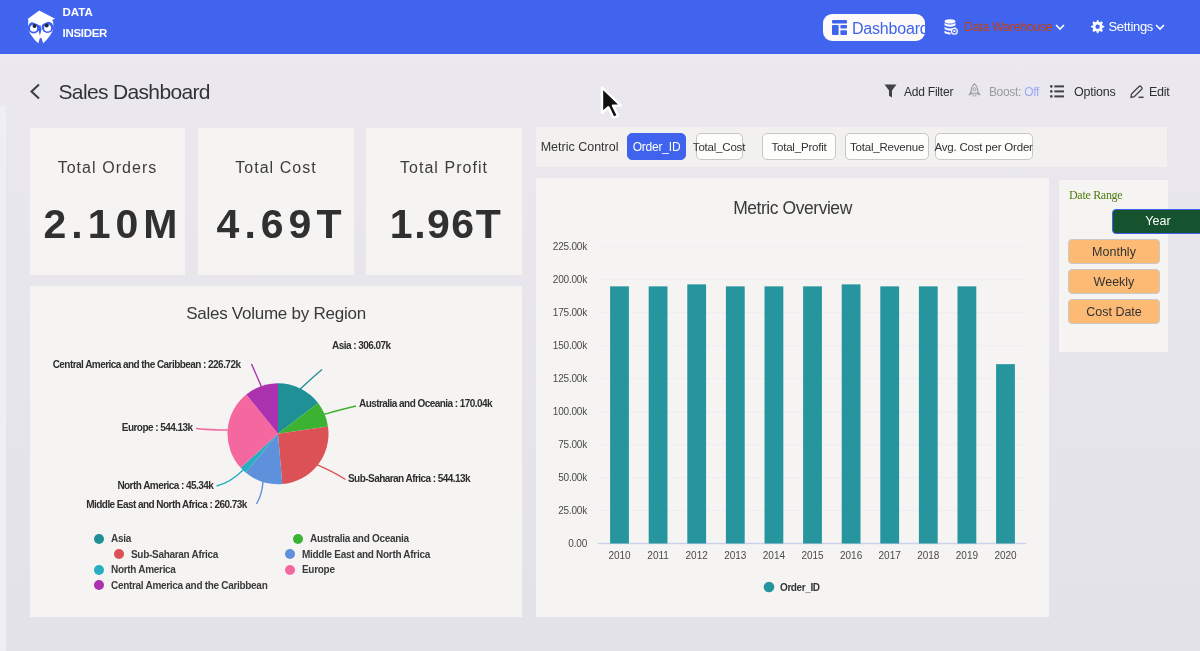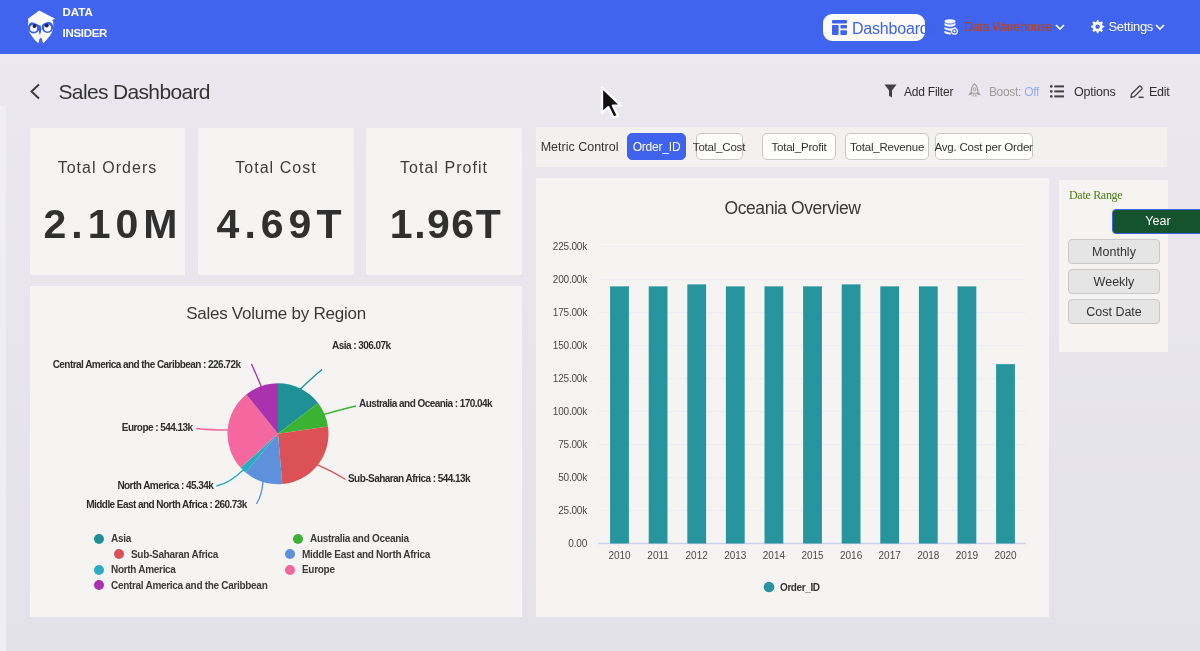--- a/index.html
+++ b/index.html
@@ -5,21 +5,21 @@
 html,body { width:1200px; height:651px; overflow:hidden; }
 body { font-family:"Liberation Sans",sans-serif; background:linear-gradient(#ebe9ef, #e4e2e9); position:relative; }
 .abs { position:absolute; }
 .card { position:absolute; background:#f5f4f2; }
 .kpi-t { font-size:16px; color:#3c3c3c; letter-spacing:1.05px; }
 .kpi-v { font-size:41px; font-weight:bold; color:#303030; letter-spacing:5px; padding-left:7px; }
 .pilbl { position:absolute; font-size:10px; font-weight:bold; color:#2e2e2e; white-space:nowrap; letter-spacing:-0.55px; }
 .lgd { position:absolute; display:flex; align-items:center; font-size:10px; font-weight:bold; color:#3b3b3b; white-space:nowrap; letter-spacing:-0.3px; }
 .dot { width:10px; height:10px; border-radius:50%; margin-right:7px; flex:0 0 auto; }
 .mbtn { position:absolute; height:27px; top:133px; background:#fdfdfc; border:1px solid #c7c7c7; border-radius:5px; font-size:11.5px; letter-spacing:-0.2px; color:#333; display:flex; align-items:center; justify-content:center; white-space:nowrap; }
-.dbtn { position:absolute; left:1068px; width:92px; height:25px; background:#e5e5e5; border:1px solid #c9c9c9; border-radius:4px; font-size:12.5px; color:#333; display:flex; align-items:center; justify-content:center; }
+.dbtn { position:absolute; left:1068px; width:92px; height:25px; background:#fdba74; border:1px solid #c9c9c9; border-radius:4px; font-size:12.5px; color:#333; display:flex; align-items:center; justify-content:center; }
 .axlbl { font-size:10px; fill:#4a4a4a; font-family:"Liberation Sans",sans-serif; }
 .ylbl { font-size:10px; fill:#4a4a4a; font-family:"Liberation Sans",sans-serif; letter-spacing:-0.2px; }
 .ttxt { position:absolute; font-size:12px; letter-spacing:-0.2px; color:#2f2f2f; top:84.5px; }
 </style></head>
 <body>
 <div class="abs" style="left:0; top:106px; width:6px; height:545px; background:#efeef3;"></div>
 
 <div class="card" style="left:30px; top:128px; width:155px; height:147px;"></div>
 <div class="card" style="left:198px; top:128px; width:156px; height:147px;"></div>
 <div class="card" style="left:366px; top:128px; width:156px; height:147px;"></div>
@@ -66,21 +66,21 @@
 
 <div class="card" style="left:536px; top:127px; width:631px; height:40px; background:#f2f1ef;"></div>
 <div class="abs" style="left:540.7px; top:140px; font-size:12.5px; color:#333;">Metric Control</div>
 <div class="mbtn" style="left:627.2px; width:58.7px; background:#3f63ec; border-color:#3f63ec; color:#fff; font-size:12px;">Order_ID</div>
 <div class="mbtn" style="left:695.5px; width:47px;">Total_Cost</div>
 <div class="mbtn" style="left:762px; width:74px;">Total_Profit</div>
 <div class="mbtn" style="left:845.3px; width:83.5px;">Total_Revenue</div>
 <div class="mbtn" style="left:934.6px; width:98px;">Avg. Cost per Order</div>
 
 <div class="card" style="left:536px; top:178px; width:513px; height:439px;"></div>
-<div class="abs" style="left:536px; top:197.5px; width:513px; text-align:center; font-size:17.5px; letter-spacing:-0.45px; color:#3a3a3a;">Oceania Overview</div>
+<div class="abs" style="left:536px; top:197.5px; width:513px; text-align:center; font-size:17.5px; letter-spacing:-0.45px; color:#3a3a3a;">Metric Overview</div>
 <svg class="abs" style="left:0; top:0;" width="1200" height="651">
 <line x1="598" y1="543.50" x2="1026" y2="543.50" stroke="#ccd2ee" stroke-width="1.4"></line>
 <line x1="598" y1="510.53" x2="1026" y2="510.53" stroke="#eeedf4" stroke-width="1.1"></line>
 <line x1="598" y1="477.57" x2="1026" y2="477.57" stroke="#eeedf4" stroke-width="1.1"></line>
 <line x1="598" y1="444.60" x2="1026" y2="444.60" stroke="#eeedf4" stroke-width="1.1"></line>
 <line x1="598" y1="411.63" x2="1026" y2="411.63" stroke="#eeedf4" stroke-width="1.1"></line>
 <line x1="598" y1="378.67" x2="1026" y2="378.67" stroke="#eeedf4" stroke-width="1.1"></line>
 <line x1="598" y1="345.70" x2="1026" y2="345.70" stroke="#eeedf4" stroke-width="1.1"></line>
 <line x1="598" y1="312.73" x2="1026" y2="312.73" stroke="#eeedf4" stroke-width="1.1"></line>
 <line x1="598" y1="279.77" x2="1026" y2="279.77" stroke="#eeedf4" stroke-width="1.1"></line>

